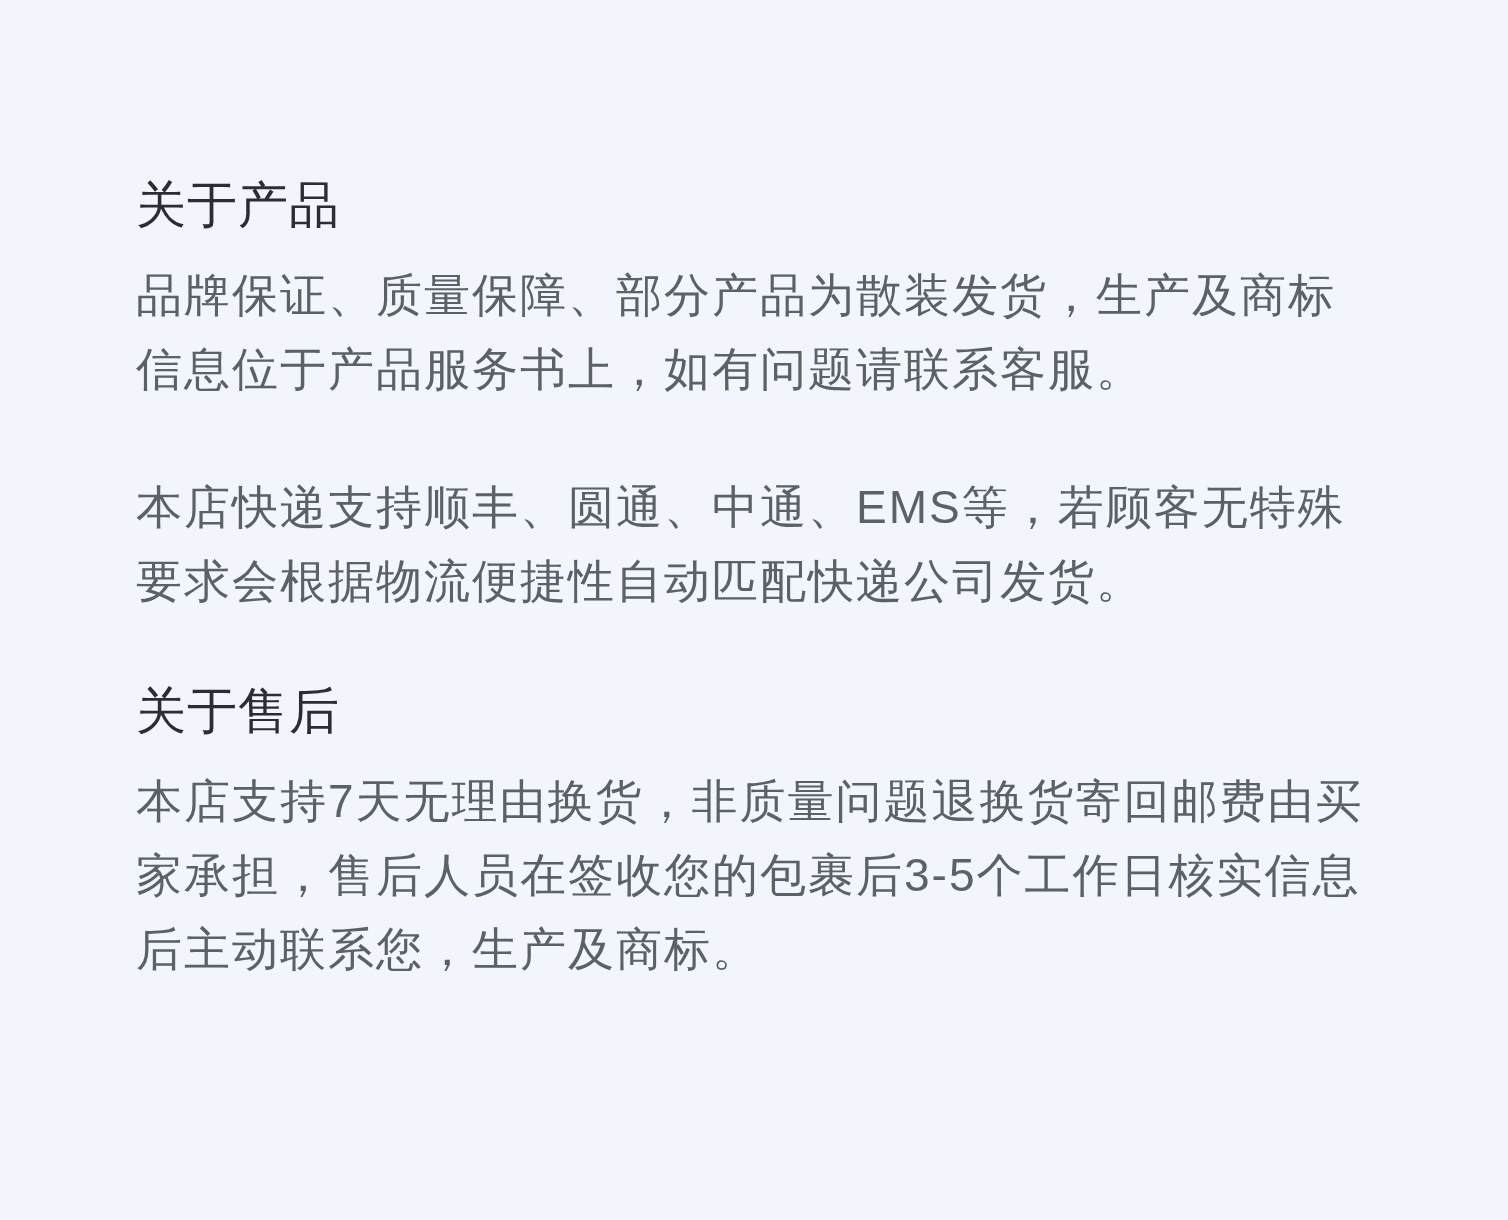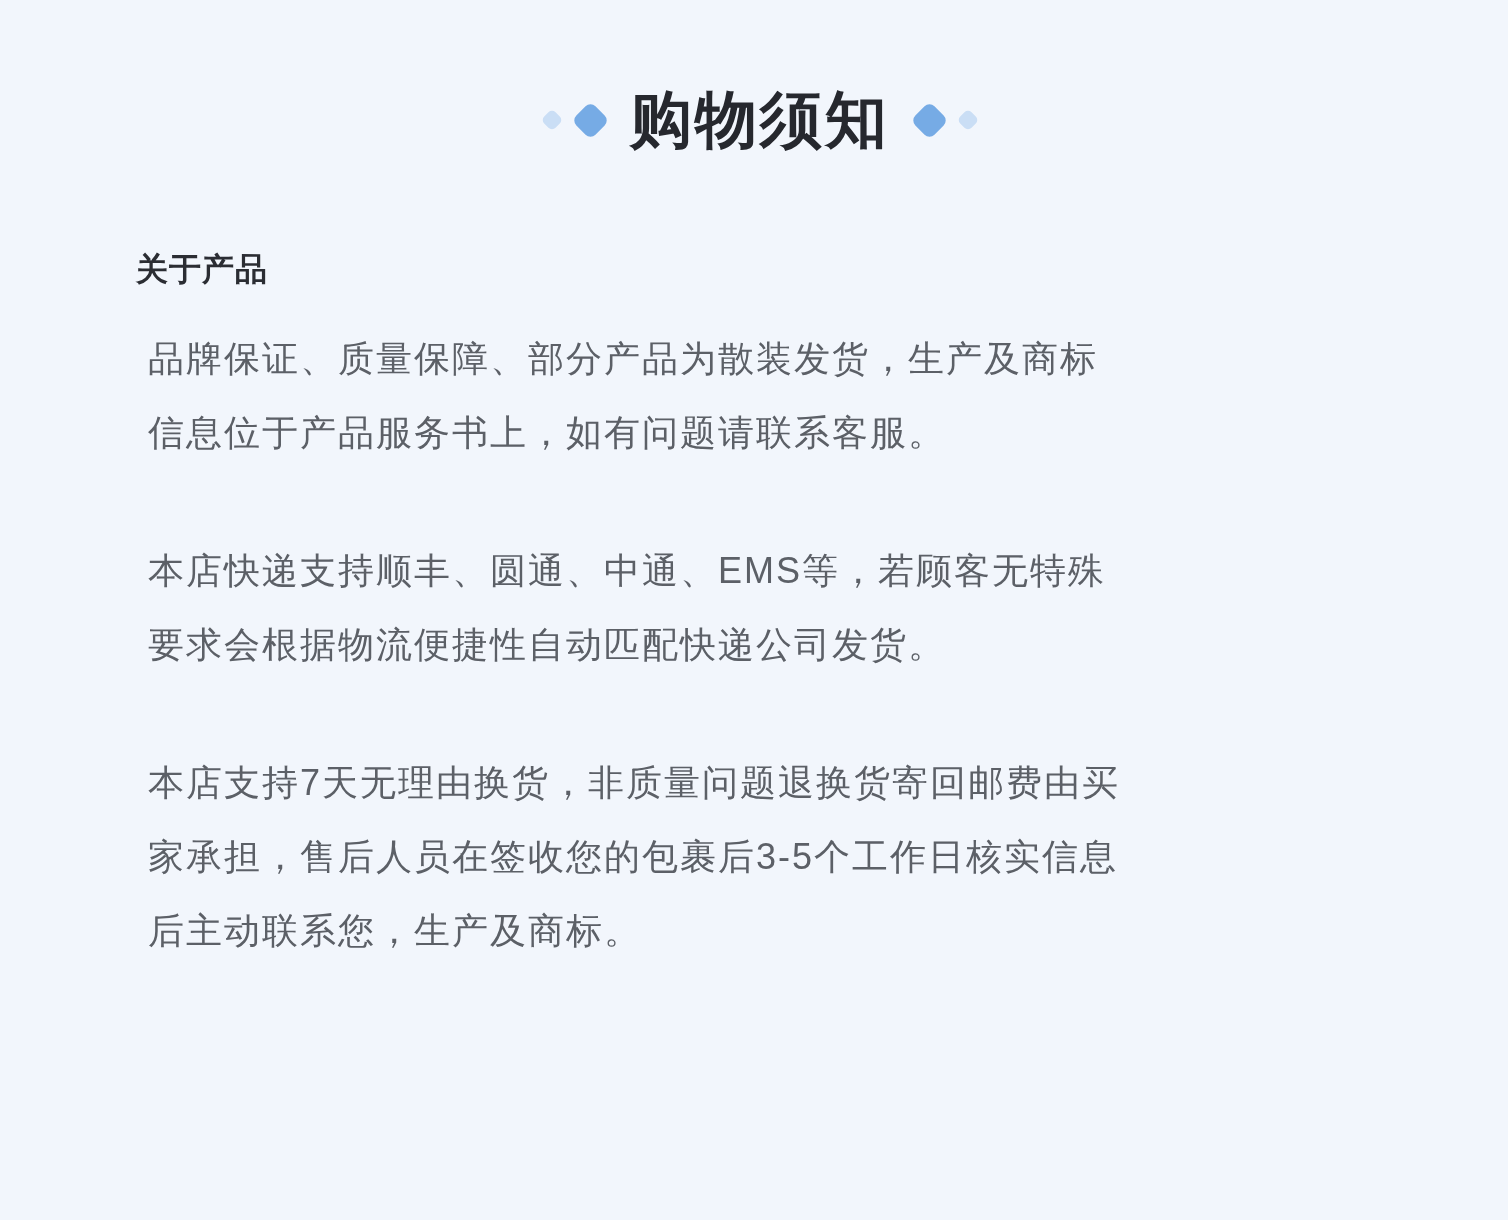--- a/index.html
+++ b/index.html
@@ -59,63 +59,53 @@
   }
   
   .section {
     margin-top: 64px;
   }
   .section:first-of-type {
     margin-top: 88px;
   }
   .section-heading {
     margin: 0 0 24px 0;
-    font-size: 32px;
+    font-size: 50px;
     line-height: 58px;
-    font-weight: 700;
+    font-weight: 400;
     letter-spacing: 1px;
     color: #2b2d33;
   }
   .section-body {
-    margin: 12px;
-    font-size: 36px;
+    margin: 0;
+    font-size: 46px;
     line-height: 74px;
     font-weight: 400;
     letter-spacing: 2px;
     color: #5c6067;
     white-space: pre-line;
   }
 </style>
 </head>
 <body>
 
 <div class="page">
 
-  <header class="title-row">
-    <span class="deco">
-      <span class="diamond small"></span>
-      <span class="diamond big"></span>
-    </span>
-    <h1 class="page-title">购物须知</h1>
-    <span class="deco">
-      <span class="diamond big"></span>
-      <span class="diamond small"></span>
-    </span>
-  </header>
 
   <section class="section">
     <h2 class="section-heading">关于产品</h2>
     <p class="section-body">品牌保证、质量保障、部分产品为散装发货，生产及商标
 信息位于产品服务书上，如有问题请联系客服。</p>
   </section>
 
   <section class="section">
     <p class="section-body">本店快递支持顺丰、圆通、中通、EMS等，若顾客无特殊
 要求会根据物流便捷性自动匹配快递公司发货。</p>
   </section>
 
   <section class="section">
+    <h2 class="section-heading">关于售后</h2>
     <p class="section-body">本店支持7天无理由换货，非质量问题退换货寄回邮费由买
 家承担，售后人员在签收您的包裹后3-5个工作日核实信息
 后主动联系您，生产及商标。</p>
   </section>
 
 </div>
 
 </body></html>

